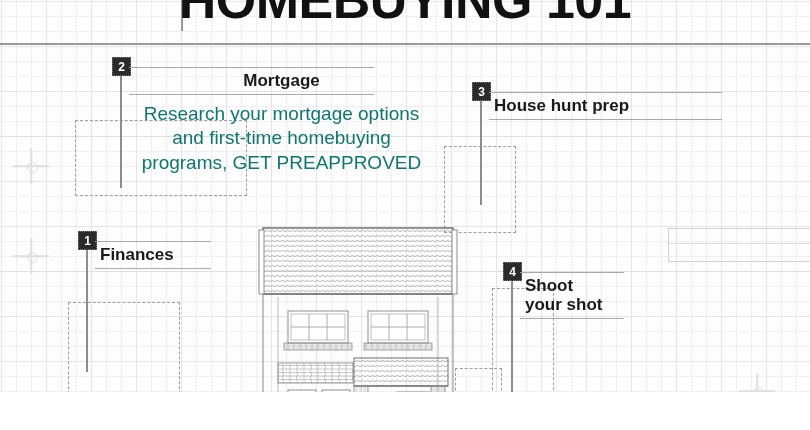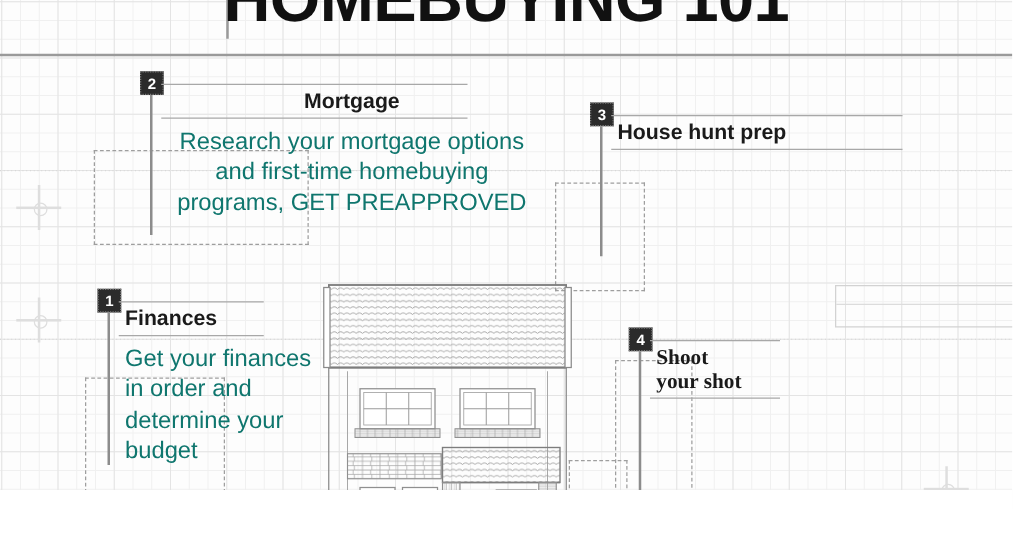--- a/index.html
+++ b/index.html
@@ -299,24 +299,20 @@
     </g>
   </svg>
 
   <div class="step" style="left:78px; top:231px;">
     <div class="step-badge">1</div>
     <div class="step-spine" style="height:122px;"></div>
     <div class="step-body" style="width:172px;">
       <div class="rule-top" style="width:116px;"></div>
       <div class="step-head">Finances</div>
       <div class="rule-bot" style="width:116px;"></div>
-      <div class="step-desc">Get your finances
-in order and
-determine your
-budget</div>
     </div>
   </div>
 
   <div class="step" style="left:112px; top:57px;">
     <div class="step-badge">2</div>
     <div class="step-spine" style="height:112px;"></div>
     <div class="step-body" style="width:300px;text-align:center;">
       <div class="rule-top" style="width:245px;"></div>
       <div class="step-head">Mortgage</div>
       <div class="rule-bot" style="width:245px;"></div>
@@ -332,21 +328,21 @@
     <div class="step-body" style="width:250px;">
       <div class="rule-top" style="width:233px;"></div>
       <div class="step-head">House hunt prep</div>
       <div class="rule-bot" style="width:233px;"></div>
     </div>
   </div>
 
   <div class="step" style="left:503px; top:262px;">
     <div class="step-badge">4</div>
     <div class="step-spine" style="height:150px;"></div>
-    <div class="step-body" style="width:190px;font-family:Liberation Serif, serif;">
+    <div class="step-body" style="width:190px;">
       <div class="rule-top" style="width:104px;"></div>
       <div class="step-head">Shoot
 your shot</div>
       <div class="rule-bot" style="width:104px;"></div>
     </div>
   </div>
 
 </div>
 
 </body></html>

